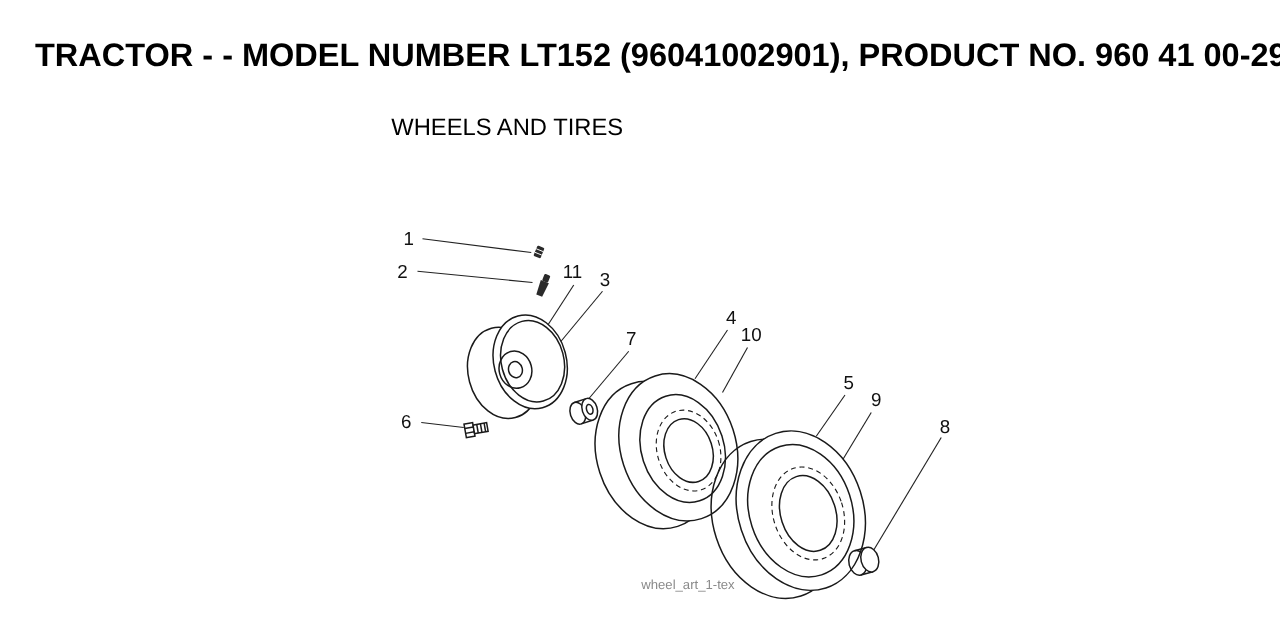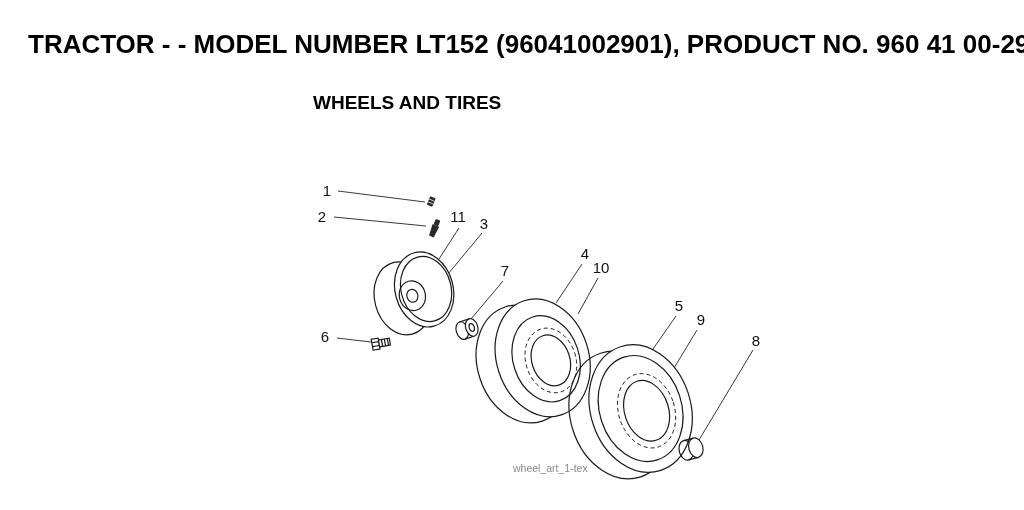--- a/index.html
+++ b/index.html
@@ -10,21 +10,21 @@
     overflow: hidden;
     font-family: "Liberation Sans", sans-serif;
   }
   .title {
     position: absolute; left: 28px; top: 29px;
     font-size: 26px; font-weight: 700; color: #000;
     white-space: nowrap;
   }
   .subtitle {
     position: absolute; left: 313px; top: 92px;
-    font-size: 19px; font-weight: 700; color: #000;
+    font-size: 19px; font-weight: 400; color: #000;
     white-space: nowrap;
   }
   .watermark {
     position: absolute; left: 513px; top: 462px;
     font-size: 10.5px; color: #8a8a8a;
     white-space: nowrap;
   }
   svg.diagram { position: absolute; left: 0; top: 0; }
   .callout { font-size: 15px; fill: #111; font-weight: 400; }
   .leader { stroke: #222; stroke-width: 0.9; fill: none; }

